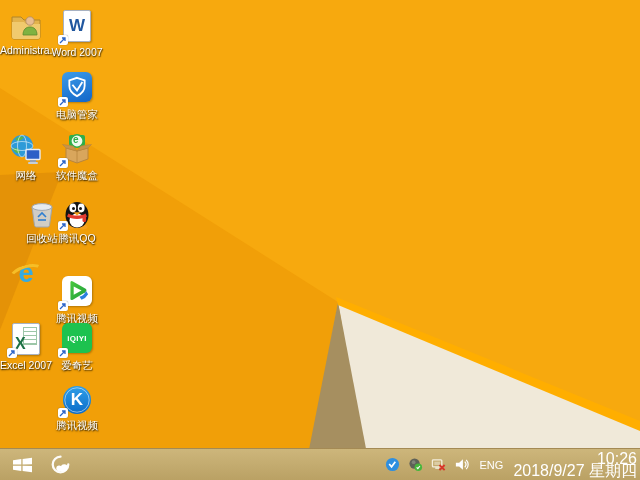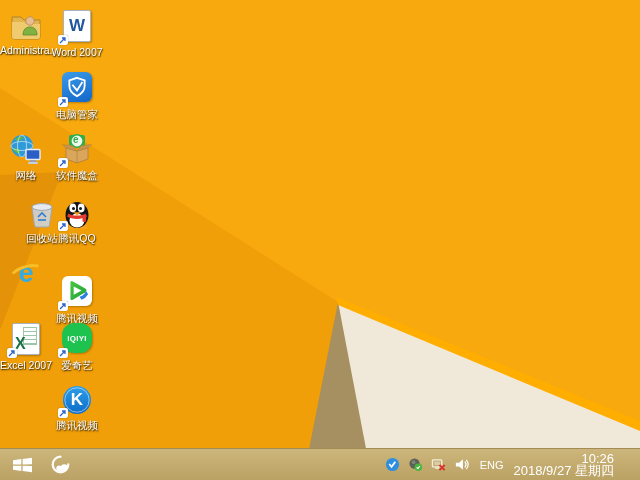--- a/index.html
+++ b/index.html
@@ -30,39 +30,39 @@
   }
   .badge svg{display:block;}
   .tile{width:30px;height:30px;margin:2px;border-radius:6px;position:relative;display:flex;align-items:center;justify-content:center;}
   .page{width:26px;height:30px;margin:2px auto;background:#fff;border:1px solid #A8B2C2;border-radius:2px;position:relative;display:flex;align-items:center;justify-content:center;box-shadow:1px 1px 2px rgba(0,0,0,.25);}
   .ltr{font-weight:bold;}
   .w-ltr{color:#21579F;font-size:17px;}
   .x-ltr{color:#1E7145;font-size:16px;position:absolute;left:2px;bottom:1px;}
   .grid-lines{position:absolute;right:2px;top:3px;width:12px;height:16px;
     background:repeating-linear-gradient(#fff 0 3px,#9CC6A8 3px 4px);border:1px solid #9CC6A8;}
   .pcm{background:linear-gradient(160deg,#3C9BE8,#1266C8);box-shadow:1px 1px 2px rgba(0,0,0,.25);}
-  .iqy{background:#1DC24F;box-shadow:1px 1px 2px rgba(0,0,0,.25);border-radius:12px;}
+  .iqy{background:#1DC24F;box-shadow:1px 1px 2px rgba(0,0,0,.25);}
   .iqy span{color:#fff;font-weight:bold;font-size:8px;letter-spacing:.3px;}
   .tv{background:#fff;box-shadow:1px 1px 2px rgba(0,0,0,.25);}
   .ie-e{color:#35ABE2;font-size:27px;font-weight:bold;line-height:30px;}
   .ie-swoosh{position:absolute;left:0px;top:7px;width:30px;height:13px;border:3px solid transparent;
     border-top-color:#F6BE27;border-radius:50%;transform:rotate(-16deg);}
   
   .taskbar{
     position:absolute;left:0;top:448px;width:640px;height:32px;
     background:linear-gradient(180deg,#CDB67B,#BAA164);
     border-top:1px solid rgba(155,128,77,.7);box-sizing:border-box;
     display:flex;align-items:center;
   }
   .tb-left{display:flex;align-items:center;gap:12px;padding-left:9px;}
   .tb-btn{width:26px;height:26px;display:flex;align-items:center;justify-content:center;}
-  .tb-right{margin-left:auto;display:flex;align-items:center;gap:7px;padding-right:23px;}
+  .tb-right{margin-left:auto;display:flex;align-items:center;gap:7px;padding-right:0;}
   .tray-ic{width:16px;height:16px;display:flex;align-items:center;justify-content:center;position:relative;}
   .lang{color:#fff;font-size:11px;padding:0 3px;}
-  .clock{color:#fff;font-size:13px;line-height:12px;text-align:right;padding-right:3px;}
+  .clock{color:#fff;font-size:16px;line-height:12px;text-align:right;padding-right:3px;}
 </style>
 </head>
 <body>
 
 <div class="stage">
   <div class="wp wp-lowleft"></div>
   <div class="wp wp-wedge"></div>
   <div class="wp wp-cream"></div>
   <div class="wp wp-khaki"></div>
   <div class="wp wp-edge"></div>

